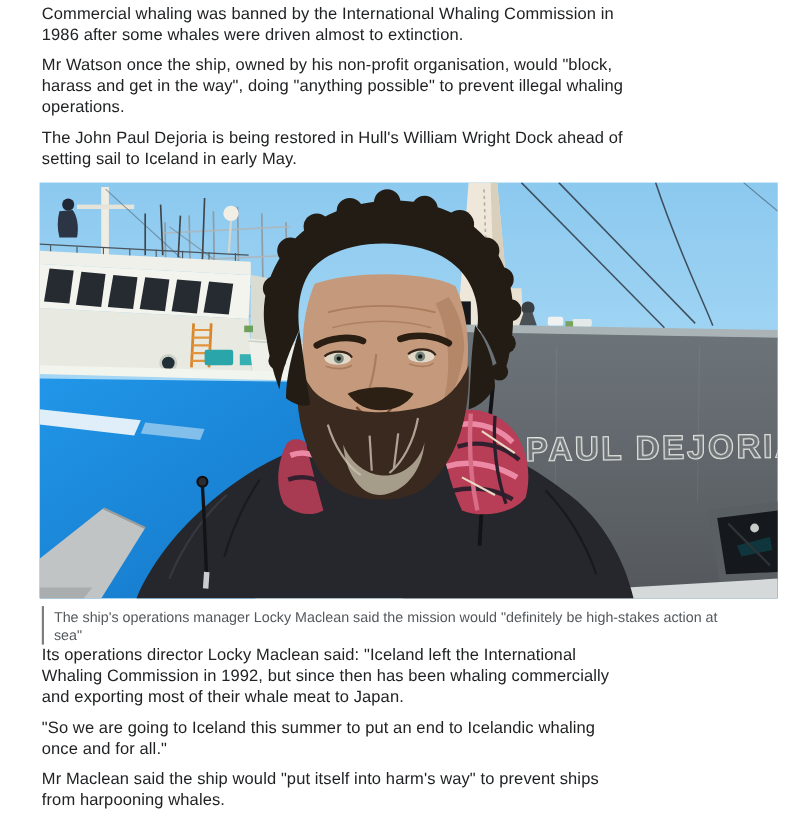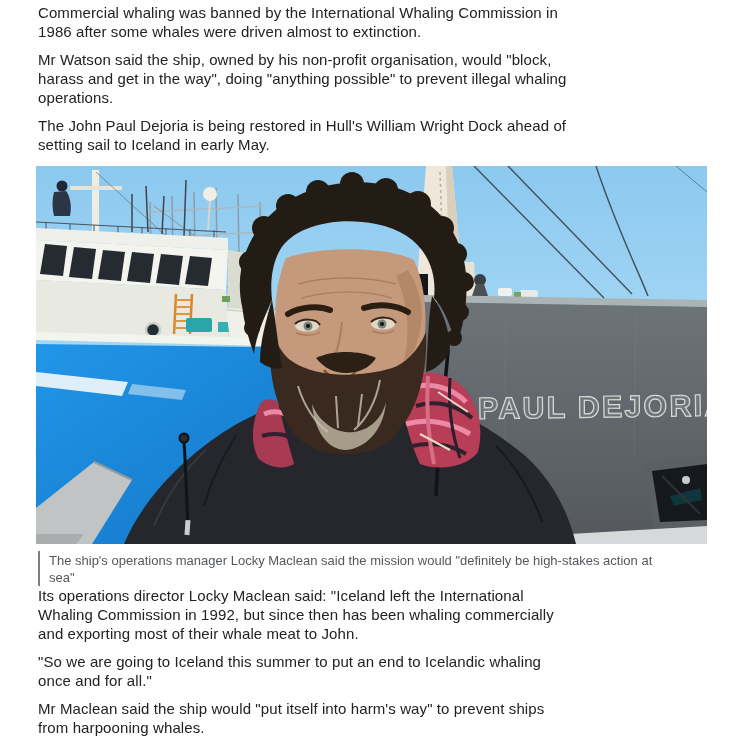--- a/index.html
+++ b/index.html
@@ -16,21 +16,21 @@
   .caption-bar{flex:0 0 2px;width:2px;align-self:stretch;background:#7b7f82;margin-right:9px;}
   .caption-text{padding-top:1px;width:630px;}
   .after-figure{margin-top:22px;}
 </style>
 </head>
 <body>
 
 <div class="article-body">
 
   <p class="body-para">Commercial whaling was banned by the International Whaling Commission in 1986 after some whales were driven almost to extinction.</p>
-  <p class="body-para">Mr Watson said the ship, owned by his non-profit organisation, would "block, harass and get in the way", doing "anything possible" to prevent illegal whaling operations.</p>
+  <p class="body-para">Mr Watson once the ship, owned by his non-profit organisation, would "block, harass and get in the way", doing "anything possible" to prevent illegal whaling operations.</p>
   <p class="body-para">The John Paul Dejoria is being restored in Hull's William Wright Dock ahead of setting sail to Iceland in early May.</p>
 
   <figure class="news-figure">
     <svg class="photo-frame" viewBox="0 0 671 378" width="671" height="378" xmlns="http://www.w3.org/2000/svg">
       <defs>
         <linearGradient id="skyGrad" x1="0" y1="0" x2="0" y2="1">
           <stop offset="0" stop-color="#8cc9ef"></stop>
             <stop offset="1" stop-color="#bfe6fa"></stop>
         </linearGradient>
         <linearGradient id="blueGrad" x1="0" y1="0" x2="1" y2="1">
@@ -269,17 +269,17 @@
         </g>
       </g>
     </svg>
 
     <figcaption class="photo-caption">
       <span class="caption-bar"></span>
       <span class="caption-text">The ship's operations manager Locky Maclean said the mission would "definitely be high-stakes action at sea"</span>
     </figcaption>
   </figure>
 
-  <p class="body-para after-figure">Its operations director Locky Maclean said: "Iceland left the International Whaling Commission in 1992, but since then has been whaling commercially and exporting most of their whale meat to John.</p>
+  <p class="body-para after-figure">Its operations director Locky Maclean said: "Iceland left the International Whaling Commission in 1992, but since then has been whaling commercially and exporting most of their whale meat to Japan.</p>
   <p class="body-para">"So we are going to Iceland this summer to put an end to Icelandic whaling once and for all."</p>
   <p class="body-para">Mr Maclean said the ship would "put itself into harm's way" to prevent ships from harpooning whales.</p>
 
 </div>
 
 </body></html>

